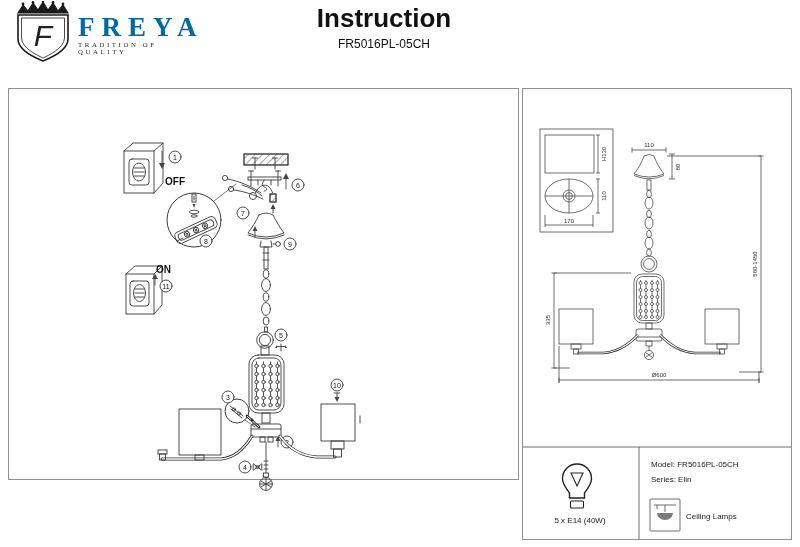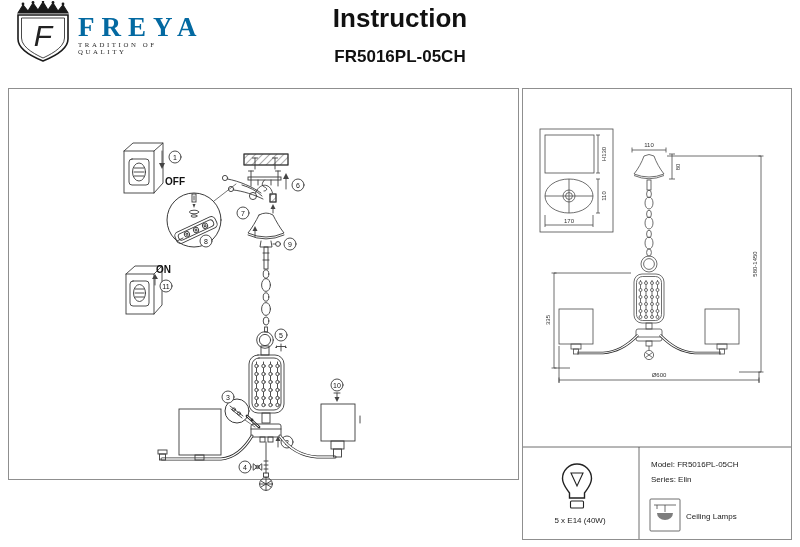--- a/index.html
+++ b/index.html
@@ -3,23 +3,23 @@
 <meta charset="utf-8">
 <style>
   html,body{margin:0;padding:0;background:#e8e8e8;}
   .page{position:relative;width:800px;height:547px;background:#ffffff;font-family:"Liberation Sans",sans-serif;overflow:hidden;}
   
   .hdr{position:absolute;left:0;top:0;width:800px;height:86px;background:#fff;}
   .logo{position:absolute;left:6px;top:1px;width:200px;height:62px;}
   .brand-text{position:absolute;left:50px;top:13px;}
   .brand-name{font-family:"Liberation Serif",serif;font-weight:bold;font-size:27px;letter-spacing:7px;color:#0369a1;line-height:26px;}
   .brand-tagline{font-family:"Liberation Serif",serif;font-size:6.8px;letter-spacing:2.6px;color:#2a2a2a;margin-top:1px;}
-  .title-block{position:absolute;left:280px;top:4px;width:240px;text-align:center;color:#111;}
+  .title-block{position:absolute;left:264px;top:4px;width:240px;text-align:center;color:#111;}
   .doc-title{font-size:26px;font-weight:600;line-height:28px;}
-  .doc-code{font-size:17px;font-weight:700;margin-top:15px;}
+  .doc-code{font-size:12px;font-weight:400;margin-top:5px;}
   
   .panel{position:absolute;background:#fff;border:1px solid #8f8f8f;box-sizing:border-box;}
   .panel-left{left:8px;top:88px;width:511px;height:392px;}
   .panel-right{left:522px;top:88px;width:270px;height:452px;}
   svg{display:block;}
   svg text{font-family:"Liberation Sans",sans-serif;fill:#222;}
   .dimtxt{font-size:6px;fill:#333;}
   .badge-txt{font-size:7px;fill:#111;}
   .lbl{font-size:10px;font-weight:bold;fill:#111;}
   .spec-small{font-size:8px;fill:#222;}

